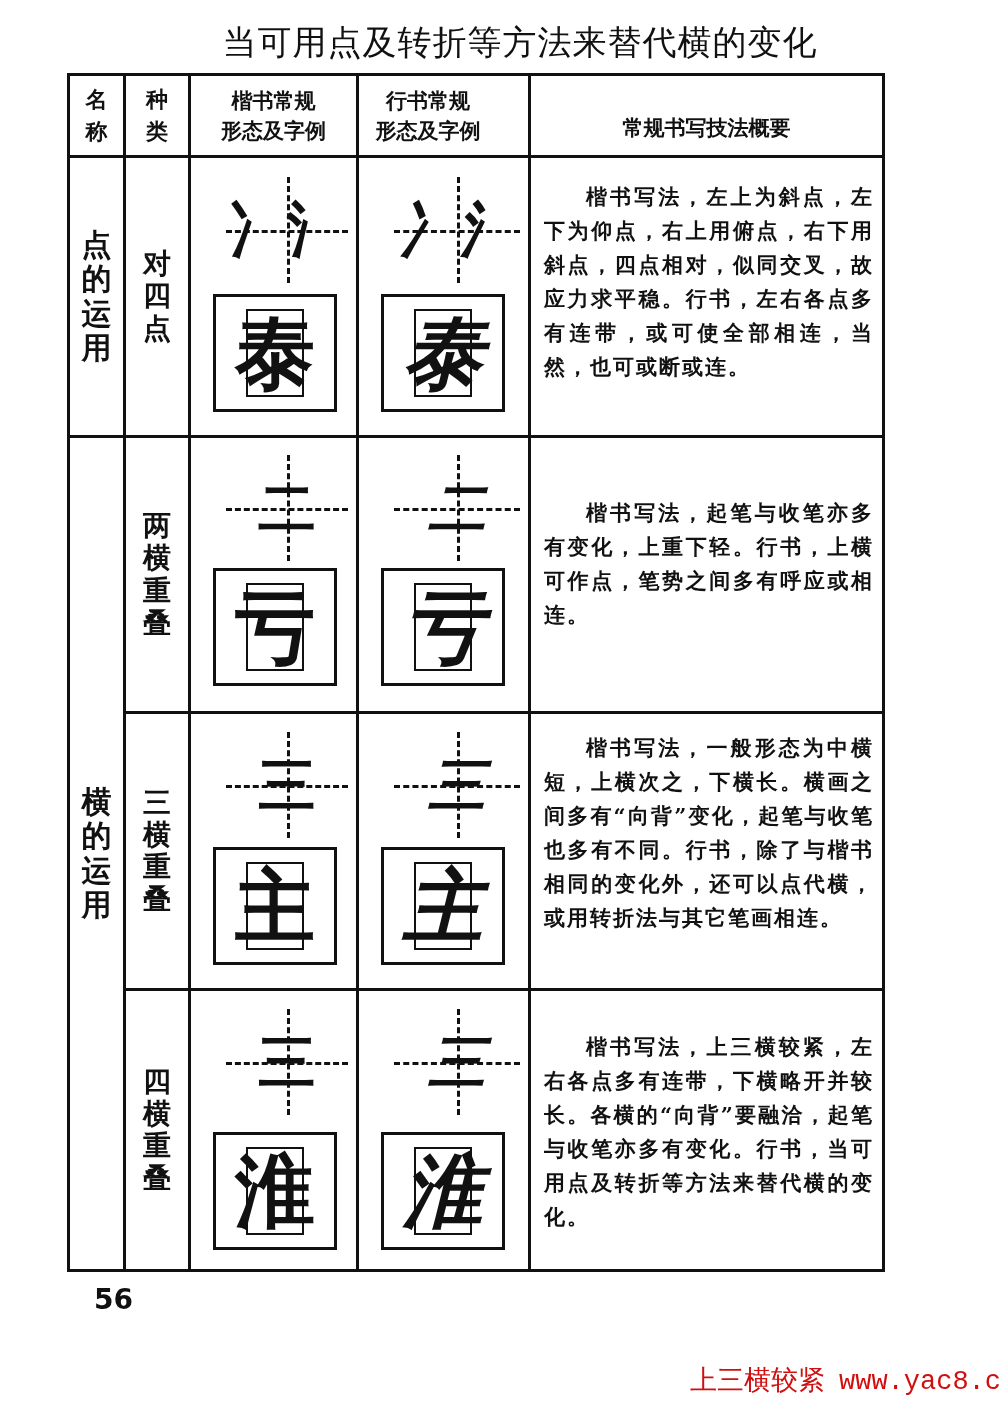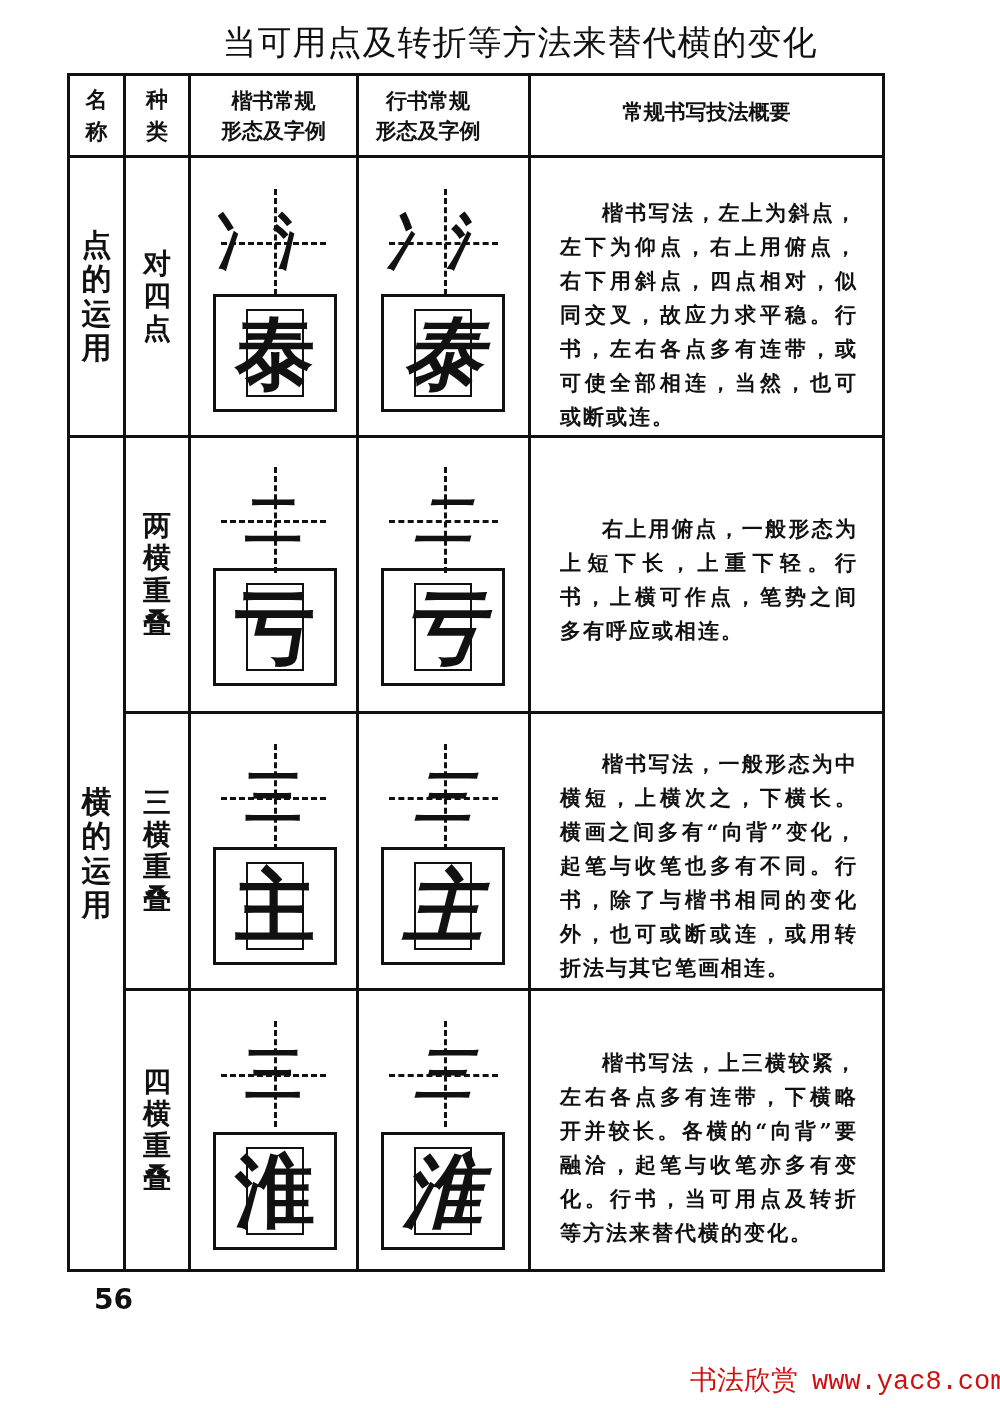--- a/index.html
+++ b/index.html
@@ -22,30 +22,30 @@
   .hdr-cell span { display: block; }
   .hdr-2line { font-size: 21px; line-height: 30px; }
   .hdr-narrow { font-size: 22px; line-height: 32px; }
 
   .vtext { position: absolute; display: flex; flex-direction: column; align-items: center; justify-content: center; font-weight: bold; color: #111; }
   .vtext span { display: block; line-height: 1.15; }
   .vt-name { font-size: 30px; }
   .vt-kind { font-size: 28px; }
 
   .sample { position: absolute; }
-  .stroke-area { position: absolute; left: 0; top: 12px; width: 100%; height: 120px; }
+  .stroke-area { position: absolute; left: 0; top: 0; width: 100%; height: 120px; padding-left: 27px; }
   .cross-h { position: absolute; left: 18%; right: 18%; top: 50%; border-top: 3px dashed #111; }
   .cross-v { position: absolute; top: 6%; bottom: 6%; left: 50%; border-left: 3px dashed #111; }
   .stroke-glyph { position: absolute; left: 0; right: 0; top: 50%; transform: translateY(-50%); text-align: center; font-family: "DejaVu Serif", "Liberation Serif", serif; font-size: 58px; font-weight: bold; line-height: 1; color: #111; }
   .char-frame { position: absolute; left: 22px; width: 124px; height: 118px; border: 3px solid #111; box-sizing: border-box; }
   .char-inner { position: absolute; left: 30px; top: 12px; width: 58px; height: 88px; border: 2px solid #111; box-sizing: border-box; }
   .char-glyph { position: absolute; left: 0; right: 0; top: 50%; transform: translateY(-50%); text-align: center; font-family: "DejaVu Serif", "Liberation Serif", serif; font-size: 80px; font-weight: bold; line-height: 1; color: #111; }
 
   .desc { position: absolute; font-family: "DejaVu Serif", "Liberation Serif", serif; font-size: 21px; line-height: 34px; font-weight: bold; color: #111; text-align: justify; letter-spacing: 2px; }
-  .desc p { margin: 16px; text-indent: 2em; }
+  .desc p { margin: 0; text-indent: 2em; }
 
   .page-number { position: absolute; left: 94px; top: 1283px; font-family: "DejaVu Sans", sans-serif; font-size: 28px; font-weight: bold; color: #111; }
   .watermark { position: absolute; left: 690px; top: 1362px; font-family: "DejaVu Serif", "Liberation Serif", serif; font-size: 27px; color: #d01010; white-space: nowrap; }
   .watermark .wm-url { font-family: "Liberation Mono", "DejaVu Sans Mono", monospace; margin-left: 14px; }
 </style>
 </head>
 <body>
 
 <div class="page-title">当可用点及转折等方法来替代横的变化</div>
 
@@ -78,21 +78,21 @@
       <span>楷书常规</span>
       <span>形态及字例</span>
     </div>
 </div>
 <div class="hdr-cell hdr-2line" style="left:359px; top:76px; width:138px; height:79px;">
   <div>
       <span>行书常规</span>
       <span>形态及字例</span>
     </div>
 </div>
-<div class="hdr-cell hdr-2line" style="left:531px; top:72px; width:351px; height:79px;">
+<div class="hdr-cell hdr-2line" style="left:531px; top:88px; width:351px; height:79px;">
   <span>常规书写技法概要</span>
 </div>
 
 <div class="vtext vt-name" style="left:70px; top:158px; width:53px; height:277px;">
   <span>点</span>
   <span>的</span>
   <span>运</span>
   <span>用</span>
 </div>
 <div class="vtext vt-name" style="left:70px; top:438px; width:53px; height:831px;">
@@ -215,26 +215,26 @@
   <div class="char-frame" style="top:130px;">
     <div class="char-inner"></div>
     <div class="char-glyph" style="font-style:italic;">淮</div>
   </div>
 </div>
 
 <div class="desc" style="left:544px; top:180px; width:330px;">
   <p>楷书写法，左上为斜点，左下为仰点，右上用俯点，右下用斜点，四点相对，似同交叉，故应力求平稳。行书，左右各点多有连带，或可使全部相连，当然，也可或断或连。</p>
 </div>
 <div class="desc" style="left:544px; top:496px; width:330px;">
-  <p>右上用俯点，一般形态为上短下长，上重下轻。行书，上横可作点，笔势之间多有呼应或相连。</p>
+  <p>楷书写法，起笔与收笔亦多有变化，上重下轻。行书，上横可作点，笔势之间多有呼应或相连。</p>
 </div>
 <div class="desc" style="left:544px; top:731px; width:330px;">
-  <p>楷书写法，一般形态为中横短，上横次之，下横长。横画之间多有“向背”变化，起笔与收笔也多有不同。行书，除了与楷书相同的变化外，也可或断或连，或用转折法与其它笔画相连。</p>
+  <p>楷书写法，一般形态为中横短，上横次之，下横长。横画之间多有“向背”变化，起笔与收笔也多有不同。行书，除了与楷书相同的变化外，还可以点代横，或用转折法与其它笔画相连。</p>
 </div>
 <div class="desc" style="left:544px; top:1030px; width:330px;">
   <p>楷书写法，上三横较紧，左右各点多有连带，下横略开并较长。各横的“向背”要融洽，起笔与收笔亦多有变化。行书，当可用点及转折等方法来替代横的变化。</p>
 </div>
 
 <div class="page-number">56</div>
 
 <div class="watermark">
-  <span>书法欣赏</span><span class="wm-url">www.yac8.com</span>
+  <span>上三横较紧</span><span class="wm-url">www.yac8.com</span>
 </div>
 
 </body></html>

